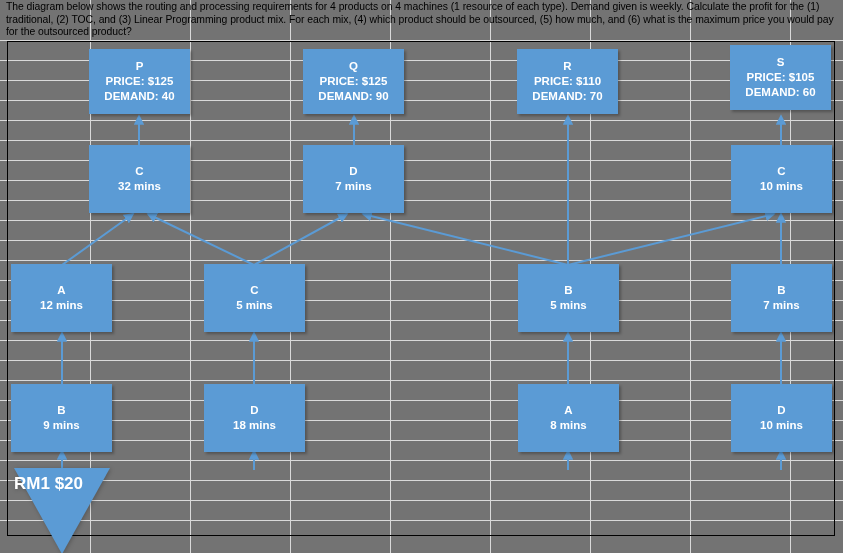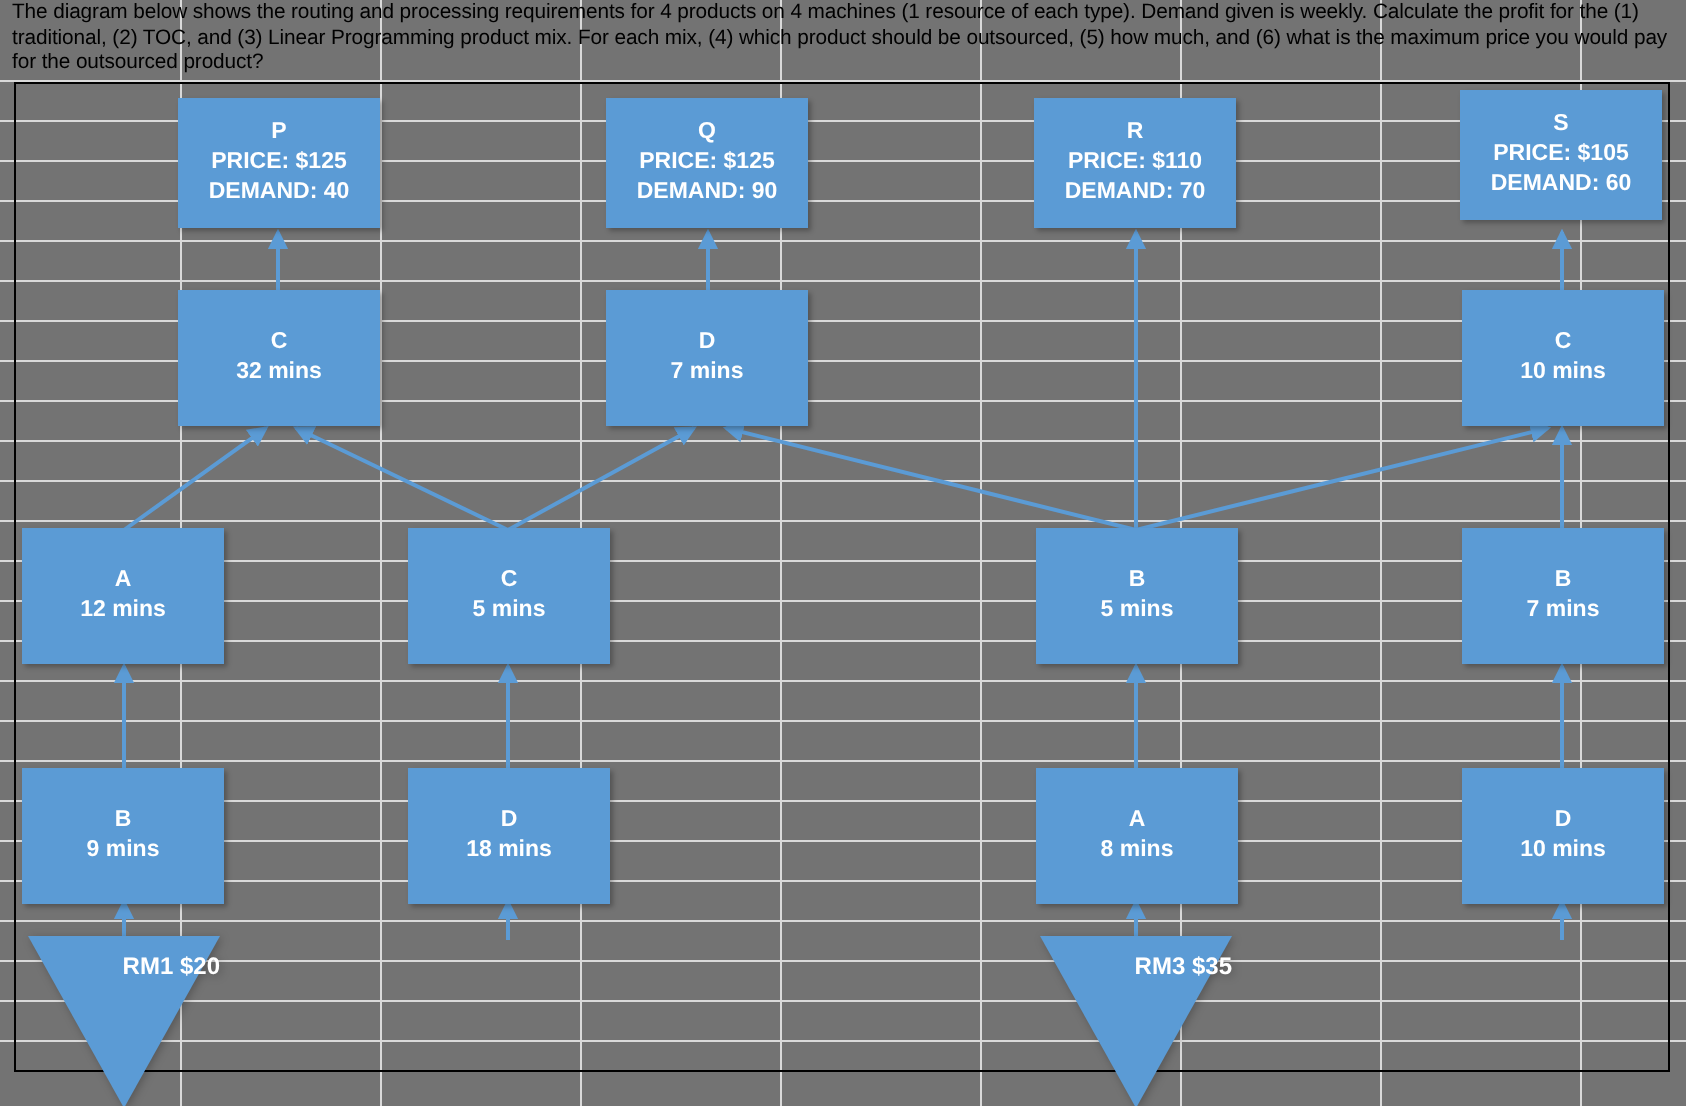--- a/index.html
+++ b/index.html
@@ -101,23 +101,23 @@
     width: 0; height: 0;
     border-left: 48px solid transparent;
     border-right: 48px solid transparent;
     border-top: 86px solid #5B9BD5;
   }
   .rm .rmlabel {
     position: absolute;
     left: 0;
     top: 8px;
     width: 96px;
-    text-align: right;
+    text-align: left;
     color: #ffffff;
-    font-size: 12px;
+    font-size: 17px;
     font-weight: bold;
     line-height: 15px;
   }
 </style>
 </head>
 <body>
 
 <div id="page">
 
   <div>
@@ -274,22 +274,15 @@
 
   <div class="rm" style="left:14px; top:468px;">
     <div class="tri"></div>
     <div class="rmlabel">
       <span class="ln">RM1</span>
       <span class="ln">$20</span>
     </div>
   </div>
 
 
-  <div class="rm" style="left:520px; top:468px;">
-    <div class="tri"></div>
-    <div class="rmlabel">
-      <span class="ln">RM3</span>
-      <span class="ln">$35</span>
-    </div>
-  </div>
 
 
 </div>
 
 </body></html>

